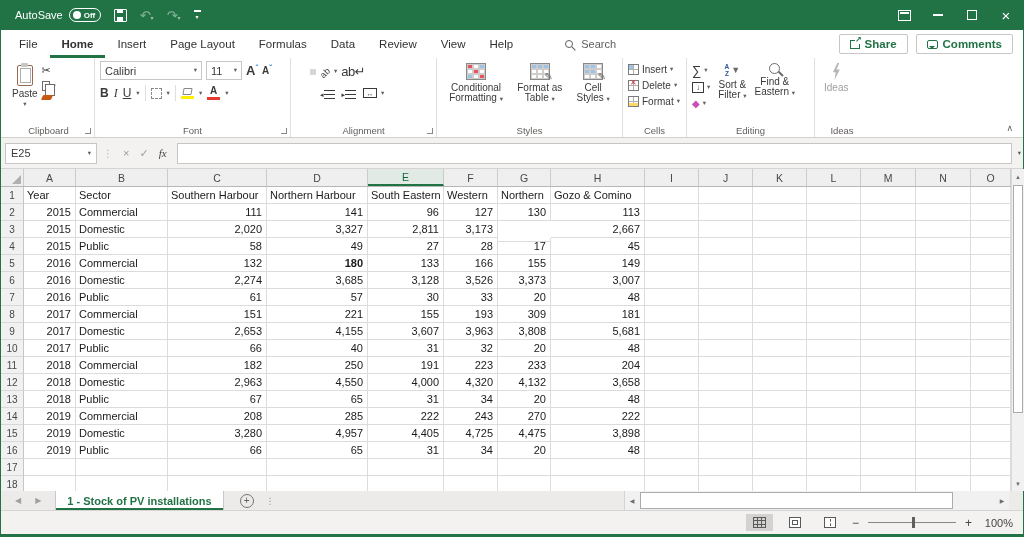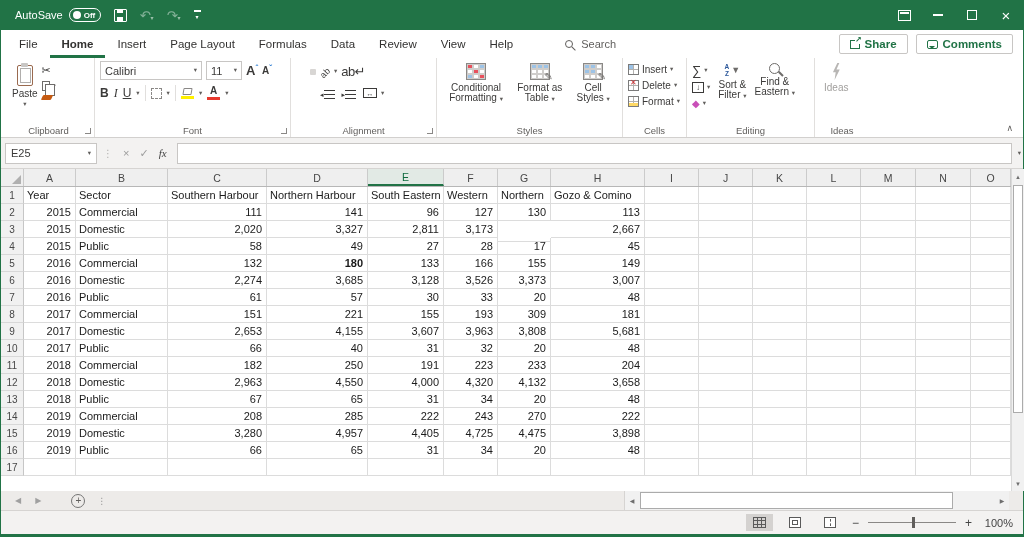--- a/index.html
+++ b/index.html
@@ -774,37 +774,56 @@
             <div class="cell" style="width: 53px;"></div>
             <div class="cell" style="width: 94px;"></div>
             <div class="cell" style="width: 54px;"></div>
             <div class="cell" style="width: 54px;"></div>
             <div class="cell" style="width: 54px;"></div>
             <div class="cell" style="width: 54px;"></div>
             <div class="cell" style="width: 55px;"></div>
             <div class="cell" style="width: 55px;"></div>
             <div class="cell" style="width: 40px;"></div>
           </div>
+          <div class="grow">
+            <div class="rowh">18</div>
+            <div class="cell" style="width: 52px;"></div>
+            <div class="cell" style="width: 92px;"></div>
+            <div class="cell" style="width: 99px;"></div>
+            <div class="cell" style="width: 101px;"></div>
+            <div class="cell" style="width: 76px;"></div>
+            <div class="cell" style="width: 54px;"></div>
+            <div class="cell" style="width: 53px;"></div>
+            <div class="cell" style="width: 94px;"></div>
+            <div class="cell" style="width: 54px;"></div>
+            <div class="cell" style="width: 54px;"></div>
+            <div class="cell" style="width: 54px;"></div>
+            <div class="cell" style="width: 54px;"></div>
+            <div class="cell" style="width: 55px;"></div>
+            <div class="cell" style="width: 55px;"></div>
+            <div class="cell" style="width: 40px;"></div>
+          </div>
         </div>
     </div>
     <div class="vscroll">
       <div class="sbtn">▲</div>
       <div class="strack">
           <div class="sthumb"></div>
         </div>
       <div class="sbtn bottom">▼</div>
     </div>
   </div>
 
   <div class="tabbar">
     <div class="navarrows">
       <span>◀</span>
       <span>▶</span>
     </div>
     <div class="stablist">
+        <div class="stab active">1 - Stock of PV installations</div>
       </div>
     <div class="addsheet">+</div>
     <span class="tdots">⋮</span>
     <div class="hscroll">
       <div class="hbtn">◀</div>
       <div class="htrack">
           <div class="hthumb"></div>
         </div>
       <div class="hbtn">▶</div>
     </div>

